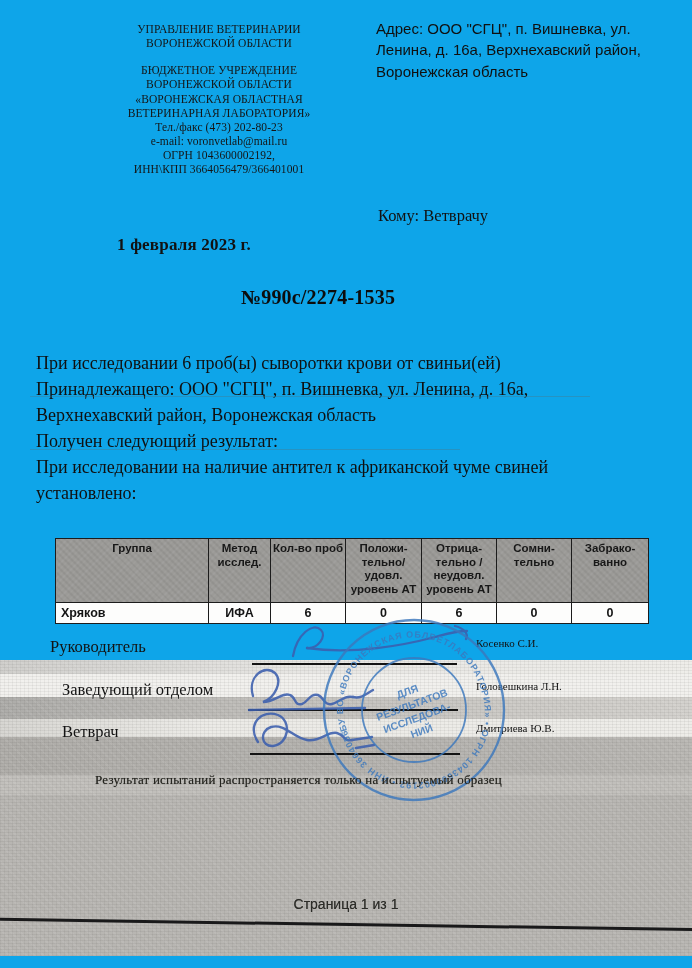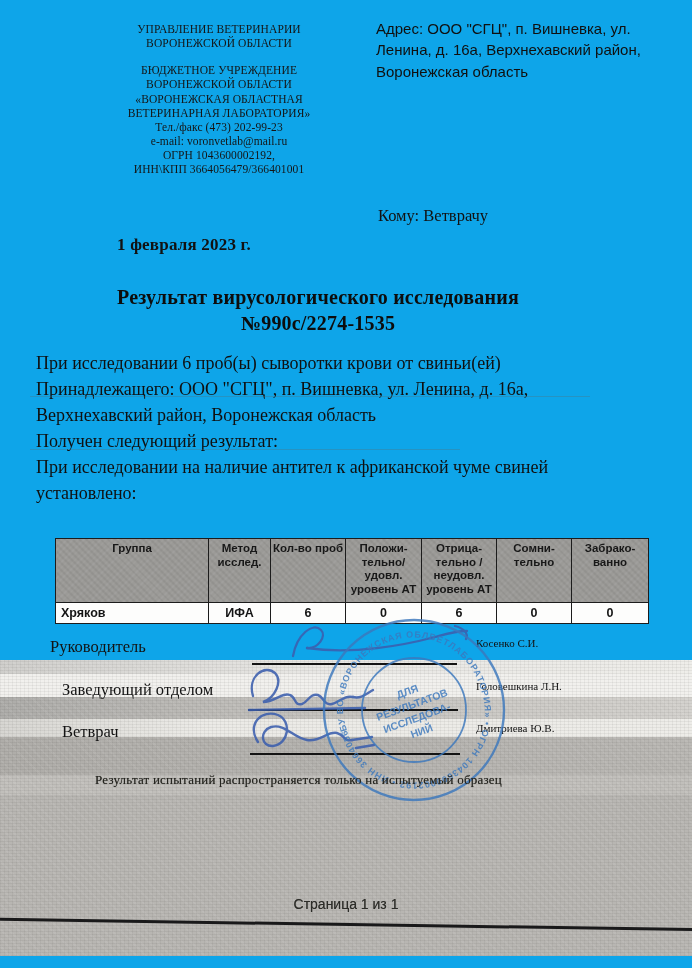--- a/index.html
+++ b/index.html
@@ -112,33 +112,32 @@
   <div class="grain-overlay"></div>
 
   <div class="abs org-block">
     <div>УПРАВЛЕНИЕ ВЕТЕРИНАРИИ</div>
     <div>ВОРОНЕЖСКОЙ ОБЛАСТИ</div>
     <div class="org-gap"></div>
     <div>БЮДЖЕТНОЕ УЧРЕЖДЕНИЕ</div>
     <div>ВОРОНЕЖСКОЙ ОБЛАСТИ</div>
     <div>«ВОРОНЕЖСКАЯ ОБЛАСТНАЯ</div>
     <div>ВЕТЕРИНАРНАЯ ЛАБОРАТОРИЯ»</div>
-    <div>Тел./факс  (473) 202-99-23</div>
+    <div>Тел./факс  (473) 202-80-23</div>
     <div>e-mail: voronvetlab@mail.ru</div>
     <div>ОГРН 1043600002192,</div>
     <div>ИНН\КПП 3664056479/366401001</div>
   </div>
 
   <div class="abs addr-block">Адрес: ООО "СГЦ", п. Вишневка, ул. Ленина, д. 16а, Верхнехавский район, Воронежская область</div>
   <div class="abs to-line">Кому: Ветврачу</div>
 
   <div class="abs date-line">1 февраля 2023 г.</div>
 
   <div class="abs doc-title">
-    <div>Результат вирусологического исследования</div>
     <div>№990с/2274-1535</div>
   </div>
 
   <div class="abs body-text">
     <div class="bl">При исследовании 6 проб(ы) сыворотки крови от свиньи(ей)</div>
     <div class="bl">Принадлежащего: ООО "СГЦ", п. Вишневка, ул. Ленина, д. 16а,</div>
     <div class="bl">Верхнехавский район, Воронежская область</div>
     <div class="bl">Получен следующий результат:</div>
     <div class="bl">При исследовании на наличие антител к африканской чуме свиней</div>
     <div class="bl">установлено:</div>

